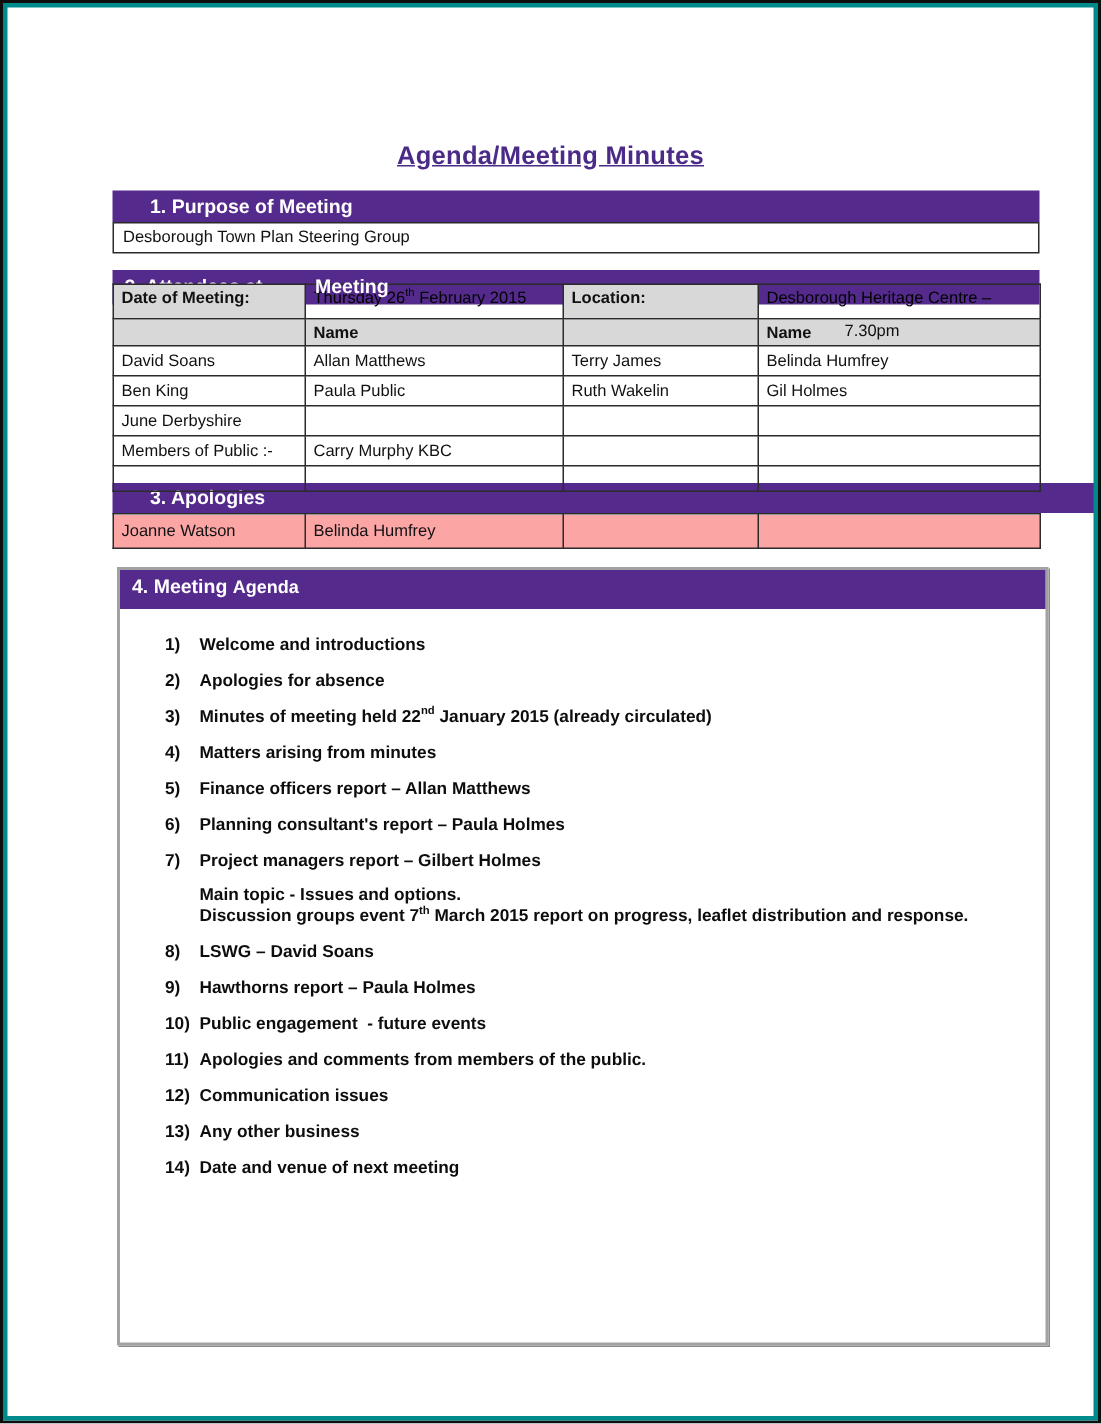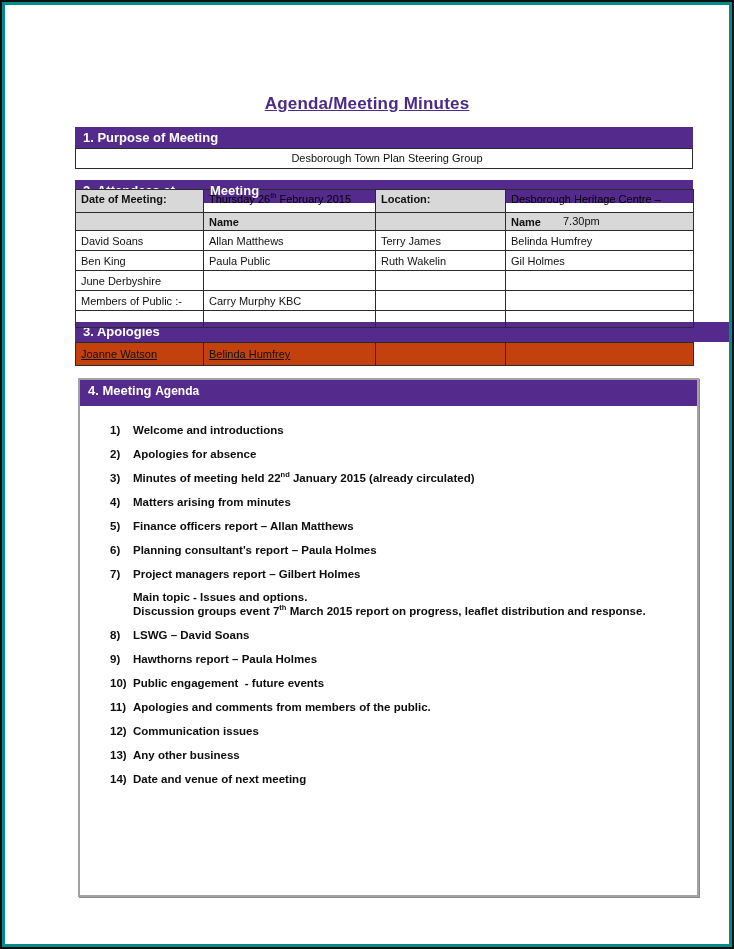--- a/index.html
+++ b/index.html
@@ -13,26 +13,26 @@
   .frame-inner{position:absolute;inset:2px;border:3px solid var(--frame-teal,#008b8b);pointer-events:none;z-index:50;}
 
   .doc-title{
     position:absolute;top:94px;left:0;width:100%;text-align:center;
     font-size:17px;font-weight:bold;text-decoration:underline;
     color:var(--title-color,#4b2a88);letter-spacing:.2px;
   }
 
   .bar{
     background:var(--section-header-bg,#552a8d);color:#fff;font-weight:bold;font-size:13px;
-    box-sizing:border-box;padding-left:8px;white-space:nowrap;
+    box-sizing:border-box;padding-left:25px;white-space:nowrap;
   }
   .sec1-bar{position:absolute;top:127px;left:75px;width:618px;height:21px;line-height:21px;}
   .purpose-cell{
     position:absolute;top:148px;left:75px;width:618px;height:21px;box-sizing:border-box;
-    border:1px solid #2b2b2b;background:#fff;font-size:11px;line-height:19px;padding-left:6px;text-align:center;
+    border:1px solid #2b2b2b;background:#fff;font-size:11px;line-height:19px;padding-left:6px;
   }
 
   
   .sec2{position:absolute;top:180px;left:75px;width:618px;}
   .sec2-bar{position:absolute;top:0;left:0;width:100%;height:23px;background:var(--section-header-bg,#552a8d);z-index:0;}
   .sec2-heading-prefix{position:absolute;top:3px;left:8px;z-index:1;color:#fff;font-weight:bold;font-size:13px;white-space:nowrap;}
   .sec2-heading-word{position:absolute;top:3px;left:135px;z-index:3;color:#fff;font-weight:bold;font-size:13px;white-space:nowrap;text-align:center;}
 
   table.grid{position:relative;z-index:2;border-collapse:collapse;width:618px;table-layout:fixed;font-size:11px;}
   table.grid td{border:1px solid #2b2b2b;padding:0 5px;overflow:hidden;white-space:nowrap;vertical-align:middle;}
@@ -41,21 +41,21 @@
   table.att tr.r2 td{height:17px;}
   table.att tr.data-row td{height:19px;}
   table.att tr.data-row:last-child td{height:16px;}
   td.lbl{background:var(--label-cell-bg,#d8d8d8);font-weight:bold;}
   td.clear{background:transparent;color:#000;}
   td.namehdr{background:var(--label-cell-bg,#d8d8d8);font-weight:bold;}
   .time-val{font-weight:normal;margin-left:22px;position:relative;top:-1px;}
 
   .sec3-bar{position:absolute;top:322px;left:75px;width:696px;height:20px;line-height:20px;}
   table.apol{position:absolute;top:342px;left:75px;}
-  table.apol td{height:22px;background:#c2410c;text-decoration:underline;}
+  table.apol td{height:22px;background:#fca5a5;}
 
   
   .sec4{
     position:absolute;top:378px;left:78px;width:621px;height:519px;box-sizing:border-box;
     border:2px solid #a2a2a2;box-shadow:1px 1px 0 #8a8a8a;background:#fff;
   }
   .sec4-bar{height:26px;line-height:22px;background:var(--section-header-bg,#552a8d);
     color:#fff;font-weight:bold;font-size:13px;padding-left:8px;}
   .sec4-bar .sub{font-size:12px;}
   .agenda-list{padding:17px 8px 0 30px;font-size:11.5px;color:#0d0d0d;font-weight:bold;}

